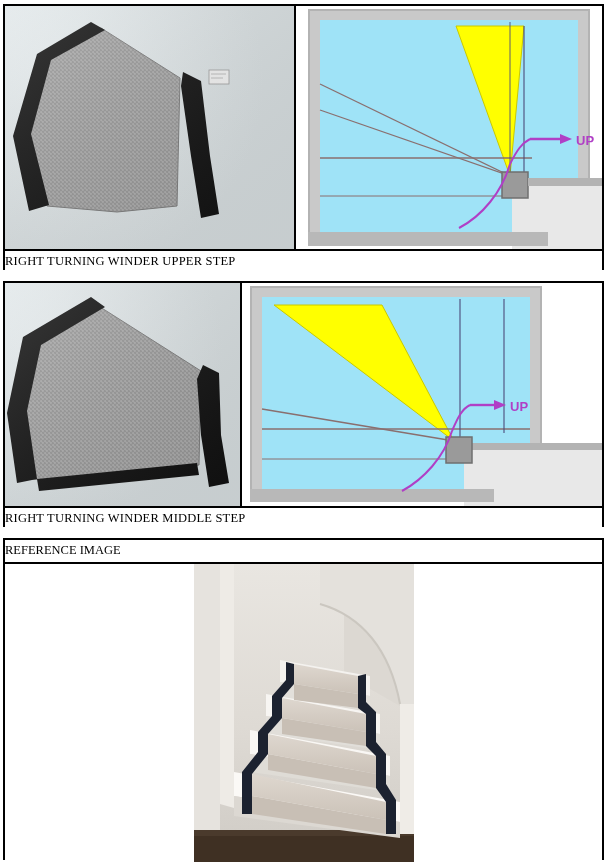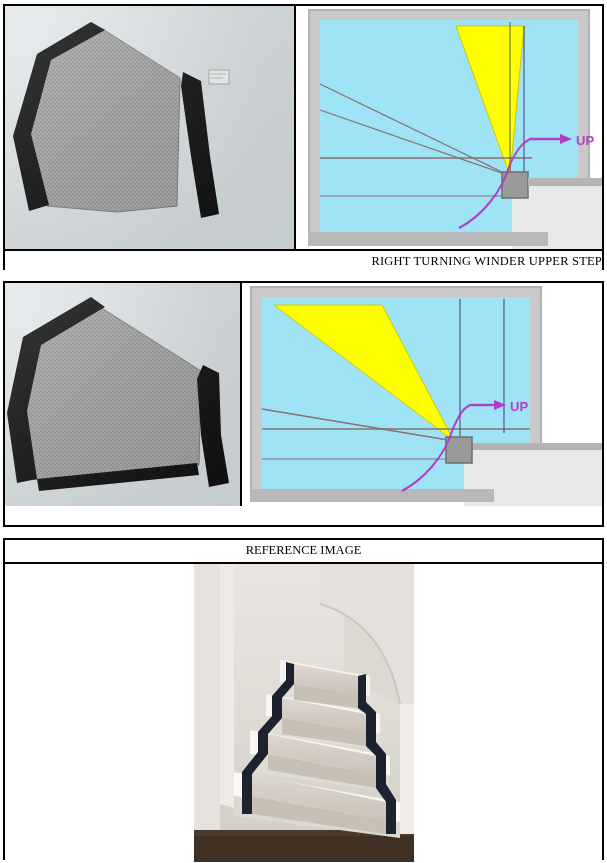--- a/index.html
+++ b/index.html
@@ -36,21 +36,21 @@
   .cell {
     box-sizing: border-box;
     position: relative;
     overflow: hidden;
   }
   .cell.left {
     border-right: 2px solid #000000;
   }
   .caption {
     border-top: 2px solid #000000;
-    text-align: right;
+    text-align: left;
     font-size: 12.5px;
     letter-spacing: .2px;
     line-height: 1;
     padding: 4px 0 5px 0;
     background: #ffffff;
   }
 
   
   .photo {
     position: relative;
@@ -76,21 +76,21 @@
     width: 100%;
     height: 100%;
     background: #ffffff;
     overflow: hidden;
   }
   .plan svg { position: absolute; inset: 0; }
 
   
   .ref-caption {
     border-bottom: 2px solid #000000;
-    text-align: center;
+    text-align: left;
     font-size: 12.5px;
     padding: 3px 0 4px 0;
     background: #ffffff;
   }
   .ref-body {
     position: relative;
     width: 100%;
     background: #ffffff;
   }
   .ref-photo {
@@ -246,20 +246,21 @@
             <path d="M160 208 C 182 196, 202 174, 210 148" fill="none" stroke="#b03fc6" stroke-width="2"></path>
             <path d="M210 148 C 216 134, 220 126, 228 122" fill="none" stroke="#b03fc6" stroke-width="2"></path>
             <line x1="228" y1="122" x2="256" y2="122" stroke="#b03fc6" stroke-width="2.4"></line>
             <polygon points="264,122 252,117 252,127" fill="#b03fc6"></polygon>
             <text x="268" y="128" font-family="Liberation Sans, sans-serif" font-size="13" font-weight="bold" fill="#b03fc6">UP</text>
           </svg>
 
         </div>
       </div>
     </div>
+    <div class="caption">RIGHT TURNING WINDER MIDDLE STEP</div>
   </div>
 
   <div class="panel" style="left:3px; top:538px; width:601px; height:322px;">
     <div class="ref-caption">REFERENCE IMAGE</div>
     <div class="ref-body" style="height:298px;">
       <div class="ref-photo" style="width:220px; height:298px;">
         <svg viewBox="0 0 220 298" width="220" height="298">
           <defs>
             <linearGradient id="wallGrad" x1="0" y1="0" x2="0" y2="1">
               <stop offset="0%" stop-color="#e9e6e1"></stop>

